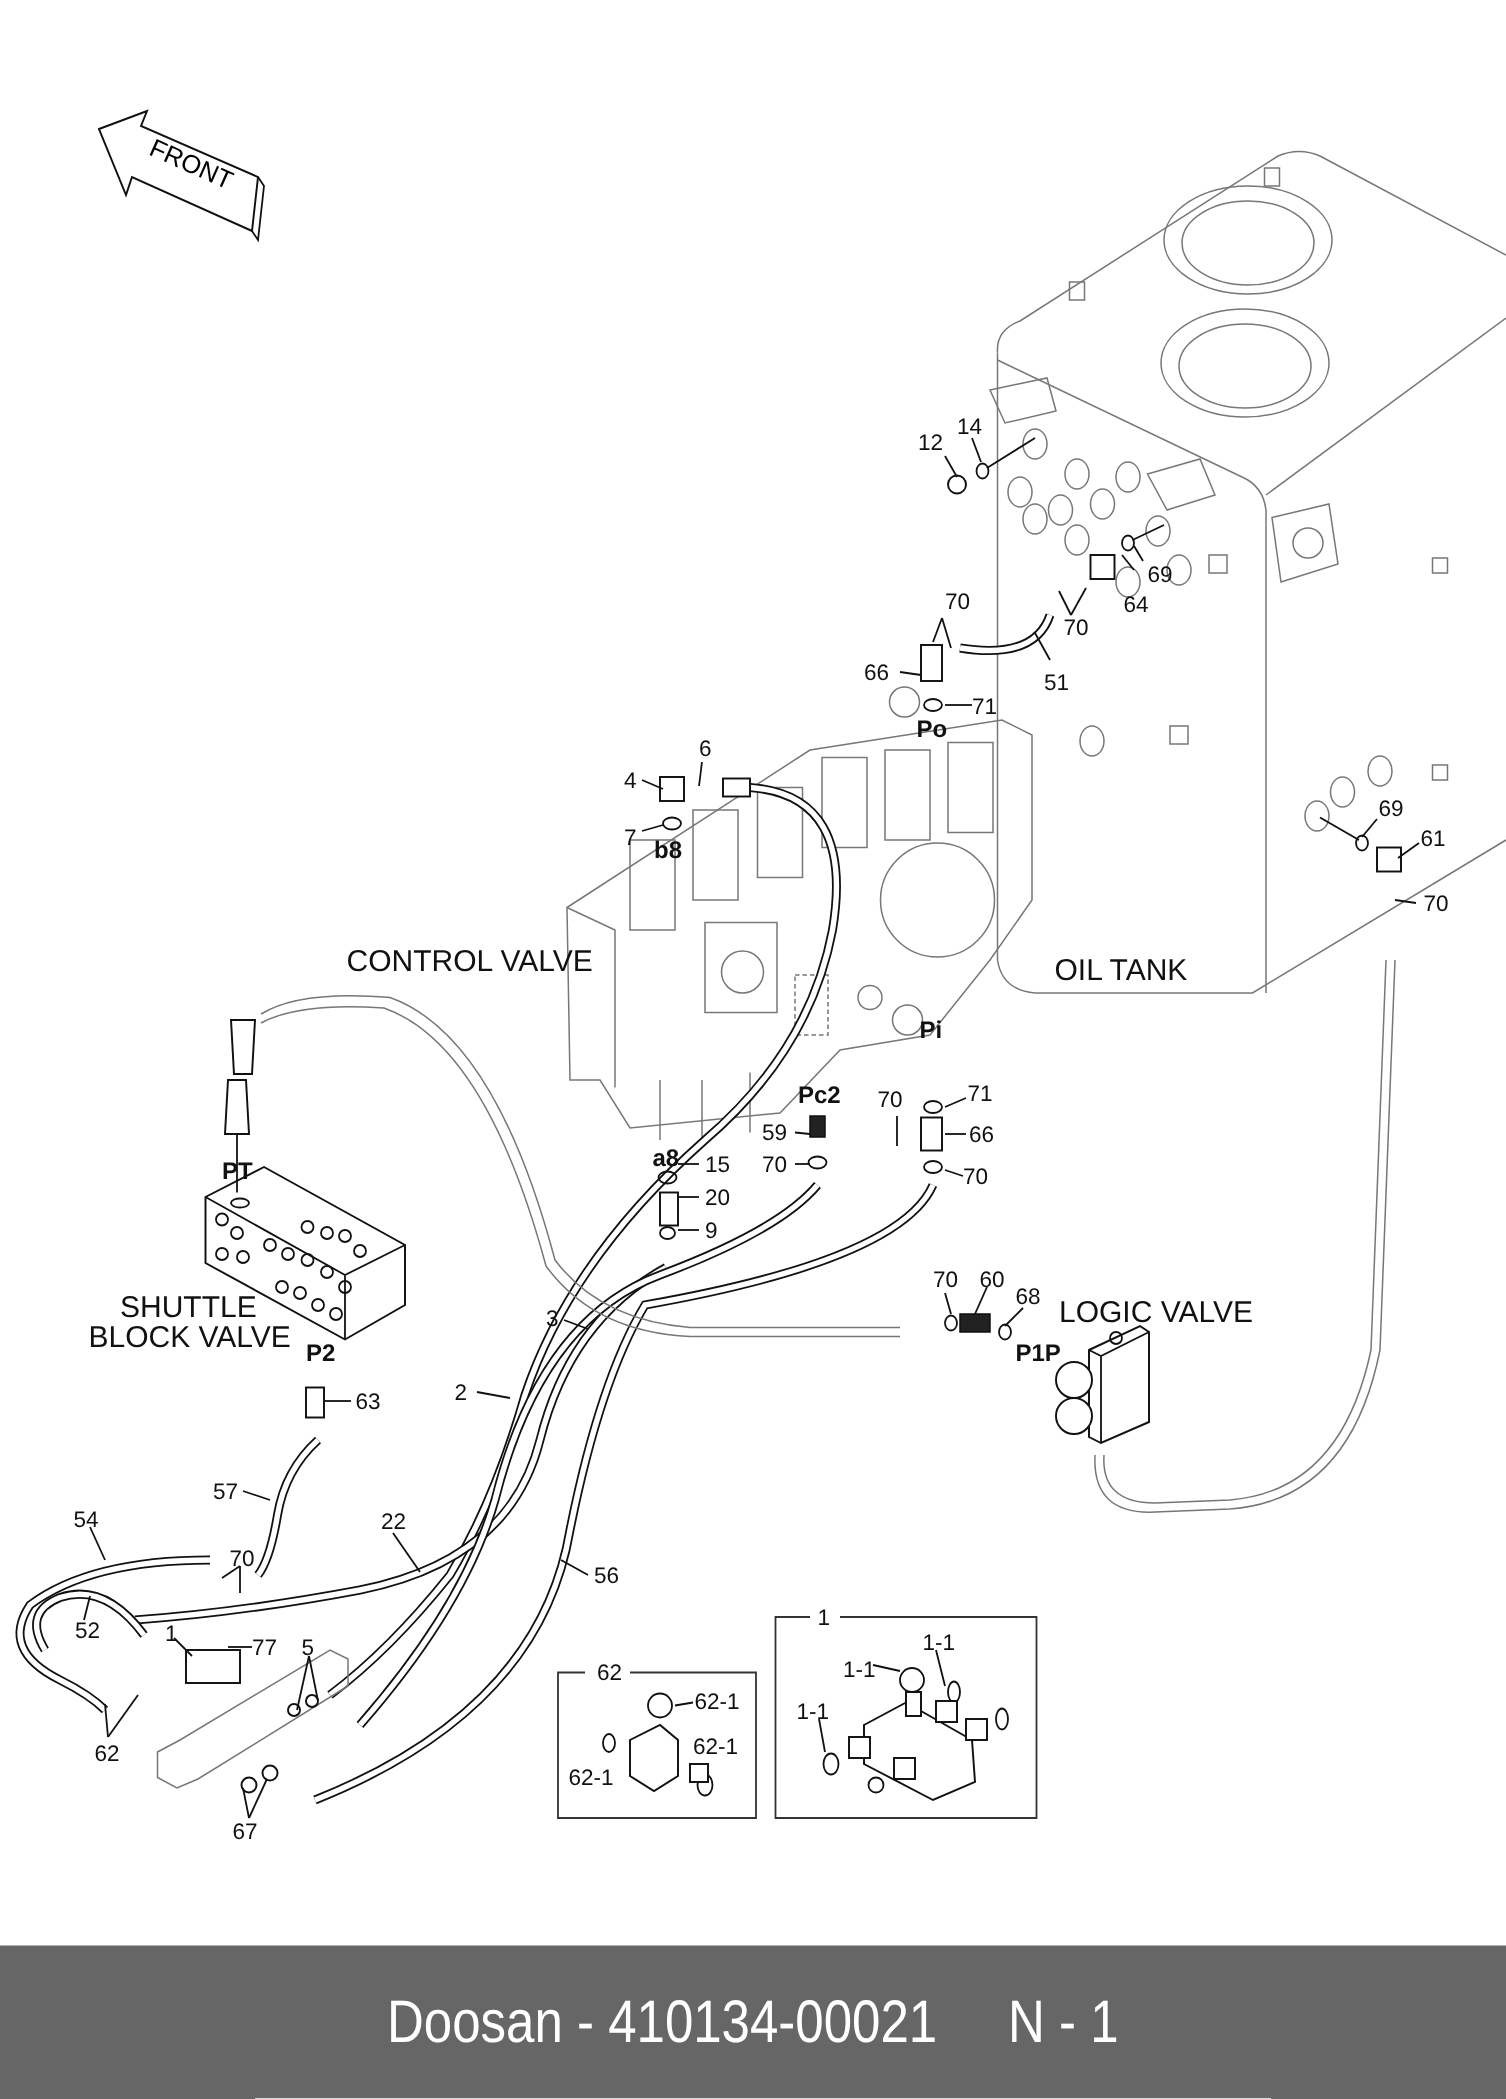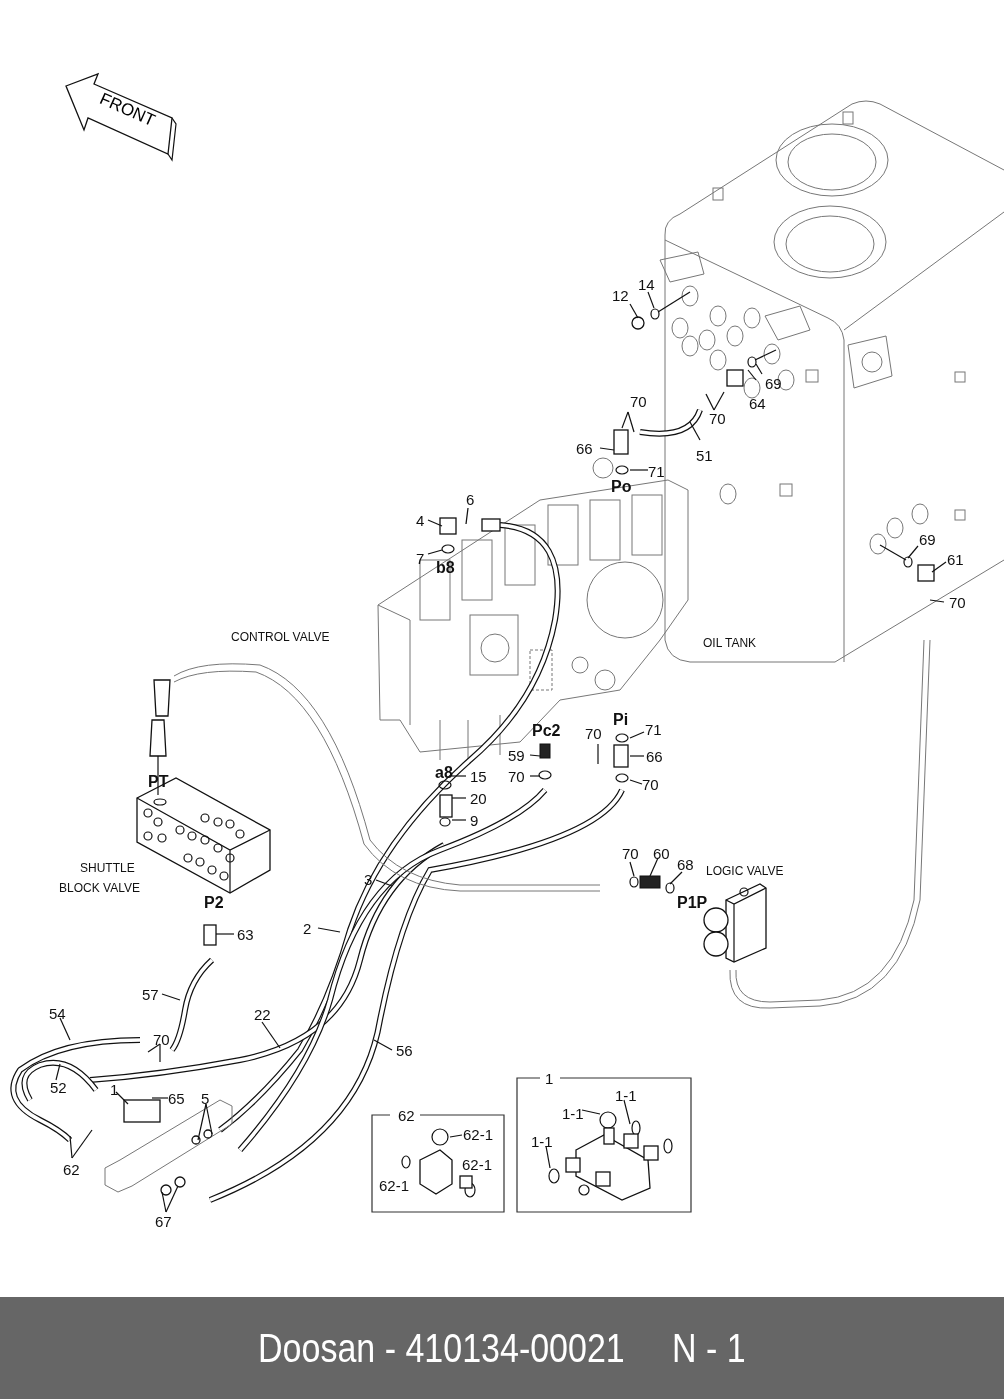--- a/index.html
+++ b/index.html
@@ -1,20 +1,20 @@
 <!DOCTYPE html>
 <html><head>
 <meta charset="utf-8">
 <style>
   html,body{margin:0;padding:0;background:#fff;}
   body{width:1004px;height:1399px;position:relative;overflow:hidden;font-family:"Liberation Sans",sans-serif;}
   #diagram{position:absolute;left:0;top:0;width:1004px;height:1296px;}
   .lbl{position:absolute;font-family:"Liberation Sans",sans-serif;font-size:15px;color:#111;white-space:nowrap;line-height:1;}
   .port{font-weight:bold;font-size:16px;}
-  .comp{font-size:12px;}
+  .comp{font-size:20px;}
   #footer{position:absolute;left:0;top:1297px;width:1004px;height:102px;background:#666666;display:flex;align-items:center;justify-content:center;}
   #footer .ft{color:#fff;font-family:"Liberation Sans",sans-serif;font-size:40px;letter-spacing:0;transform:scaleX(0.85);white-space:pre;}
   svg .ln{fill:none;stroke:#111;stroke-width:1.2;}
   svg .lt{fill:none;stroke:#777;stroke-width:1;}
   svg .hose{fill:none;stroke:#111;stroke-width:6;}
   svg .hosein{fill:none;stroke:#fff;stroke-width:3.6;}
   svg .box{fill:#fff;stroke:#333;stroke-width:1.2;}
   svg .part{fill:#fff;stroke:#111;stroke-width:1.3;}
   svg .dark{fill:#222;stroke:#111;stroke-width:1;}
 </style>
@@ -266,21 +266,21 @@
 <div class="lbl comp" style="left:231px;top:631px">CONTROL VALVE</div>
 <div class="lbl comp" style="left:703px;top:637px">OIL TANK</div>
 <div class="lbl comp" style="left:80px;top:862px">SHUTTLE</div>
 <div class="lbl comp" style="left:59px;top:882px">BLOCK VALVE</div>
 <div class="lbl comp" style="left:706px;top:865px">LOGIC VALVE</div>
 
 <div class="lbl port" style="left:611px;top:479px">Po</div>
 <div class="lbl port" style="left:436px;top:560px">b8</div>
 <div class="lbl port" style="left:435px;top:765px">a8</div>
 <div class="lbl port" style="left:532px;top:723px">Pc2</div>
-<div class="lbl port" style="left:613px;top:712px">Pi</div>
+<div class="lbl port" style="left:613px;top:680px">Pi</div>
 <div class="lbl port" style="left:148px;top:774px">PT</div>
 <div class="lbl port" style="left:204px;top:895px">P2</div>
 <div class="lbl port" style="left:677px;top:895px">P1P</div>
 
 <div class="lbl" style="left:612px;top:288px">12</div>
 <div class="lbl" style="left:638px;top:277px">14</div>
 <div class="lbl" style="left:630px;top:394px">70</div>
 <div class="lbl" style="left:765px;top:376px">69</div>
 <div class="lbl" style="left:749px;top:396px">64</div>
 <div class="lbl" style="left:709px;top:411px">70</div>
@@ -308,21 +308,21 @@
 <div class="lbl" style="left:364px;top:872px">3</div>
 <div class="lbl" style="left:303px;top:921px">2</div>
 <div class="lbl" style="left:237px;top:927px">63</div>
 <div class="lbl" style="left:142px;top:987px">57</div>
 <div class="lbl" style="left:49px;top:1006px">54</div>
 <div class="lbl" style="left:254px;top:1007px">22</div>
 <div class="lbl" style="left:396px;top:1043px">56</div>
 <div class="lbl" style="left:153px;top:1032px">70</div>
 <div class="lbl" style="left:50px;top:1080px">52</div>
 <div class="lbl" style="left:110px;top:1082px">1</div>
-<div class="lbl" style="left:168px;top:1091px">65</div>
+<div class="lbl" style="left:168px;top:1091px">77</div>
 <div class="lbl" style="left:201px;top:1091px">5</div>
 <div class="lbl" style="left:63px;top:1162px">62</div>
 <div class="lbl" style="left:155px;top:1214px">67</div>
 
 <div class="lbl" style="left:396px;top:1108px;background:#fff;padding:0 2px">62</div>
 <div class="lbl" style="left:463px;top:1127px">62-1</div>
 <div class="lbl" style="left:462px;top:1157px">62-1</div>
 <div class="lbl" style="left:379px;top:1178px">62-1</div>
 <div class="lbl" style="left:542px;top:1071px;background:#fff;padding:0 3px">1</div>
 <div class="lbl" style="left:562px;top:1106px">1-1</div>

